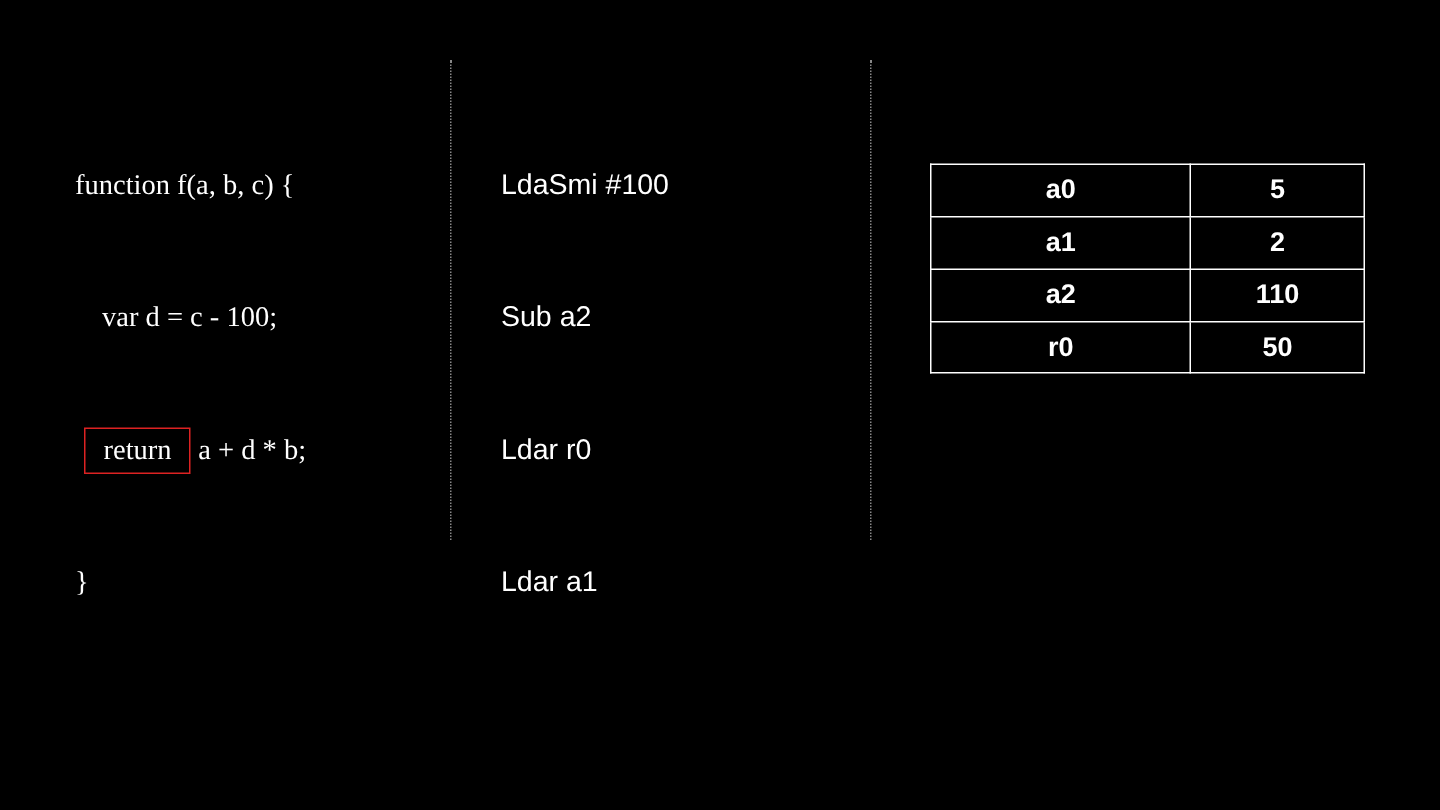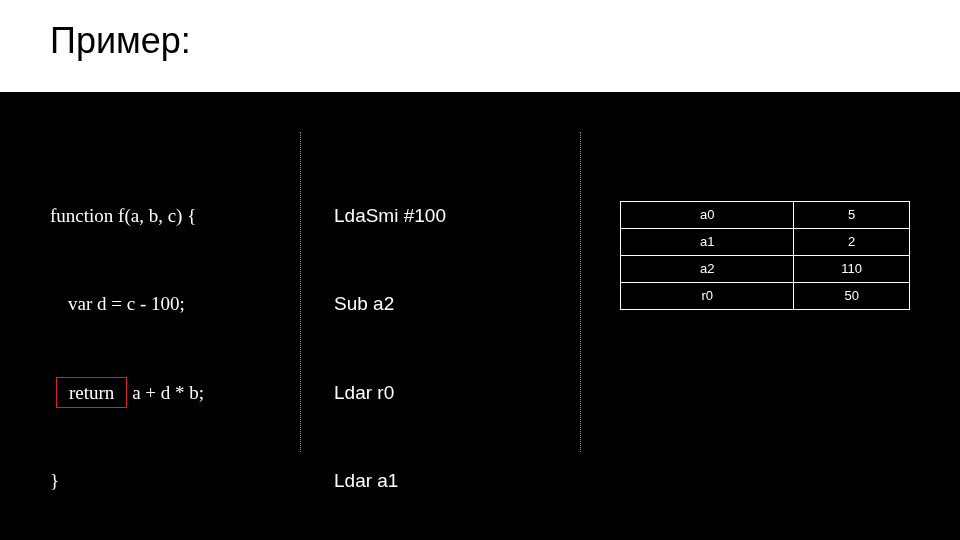--- a/index.html
+++ b/index.html
@@ -10,32 +10,29 @@
   .content { position: relative; width: 100%; height: calc(540px - 100px); }
   .col { position: absolute; top: 50px; font-size: 19px; line-height: 1.55; white-space: pre; }
   .col-code { left: 50px; width: 230px; font-family: Georgia, "Times New Roman", serif; }
   .col-bytecode { left: 334px; width: 200px; }
   .col-table { left: 620px; width: 300px; }
   .vsep { position: absolute; top: 40px; height: 320px; border-left: 1px dotted #888; }
   .vsep1 { left: 300px; }
   .vsep2 { left: 580px; }
   .box-red { display: inline-block; border: 1.5px solid #d22; padding: 0 12px; margin: -1px 0; }
   .indent { display: inline-block; width: 18px; }
-  table.regs { border-collapse: collapse; width: 290px; color: #fff; font-size: 13px; }
+  table.regs { border-collapse: collapse; width: 290px; color: #fff; font-size: 18px; font-weight: bold; }
   table.regs td { border: 1px solid #fff; padding: 3px 10px; text-align: center; }
   table.regs td:first-child { width: 60%; }
   .cell-box { display: inline-block; border: 1.5px solid #d22; padding: 0 4px; }
 </style>
 </head>
 <body>
 <div class="slide">
 
-<div class="title-band">
-  <h1>Пример:</h1>
-</div>
 
 <div class="content">
   <div class="vsep vsep1"></div>
   <div class="vsep vsep2"></div>
 
   <div class="col col-code">
     <div>function f(a, b, c) {</div>
     <div><span class="indent"></span><span>var d = c - 100;</span></div>
     <div><span class="indent" style="width:6px"></span><span class="box-red">return</span><span> a + d * b;</span></div>
     <div>}</div>

